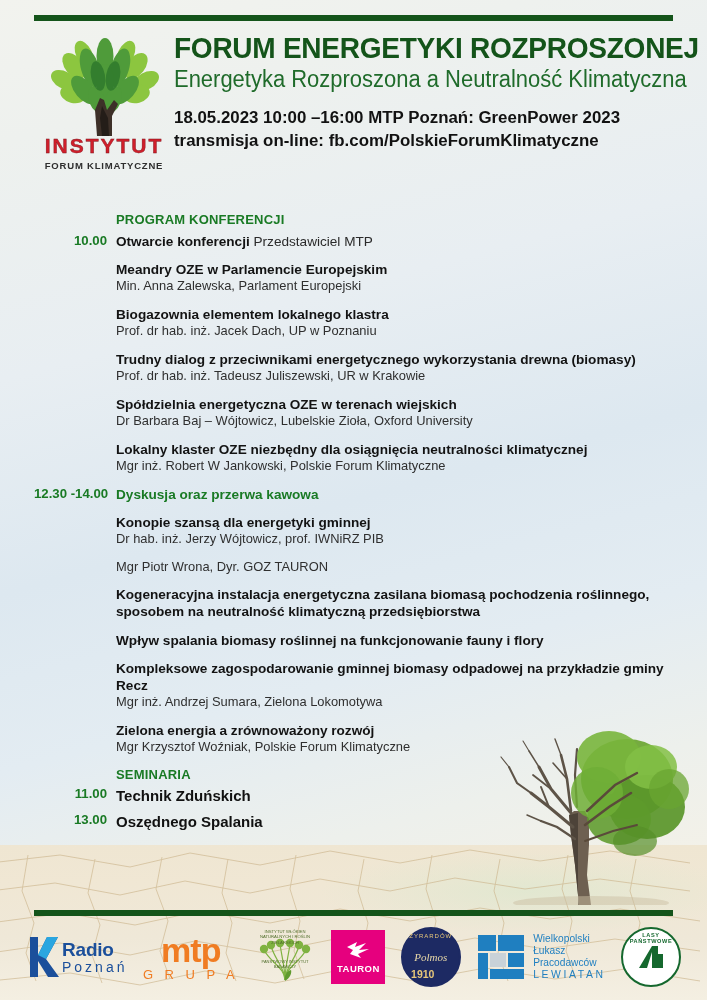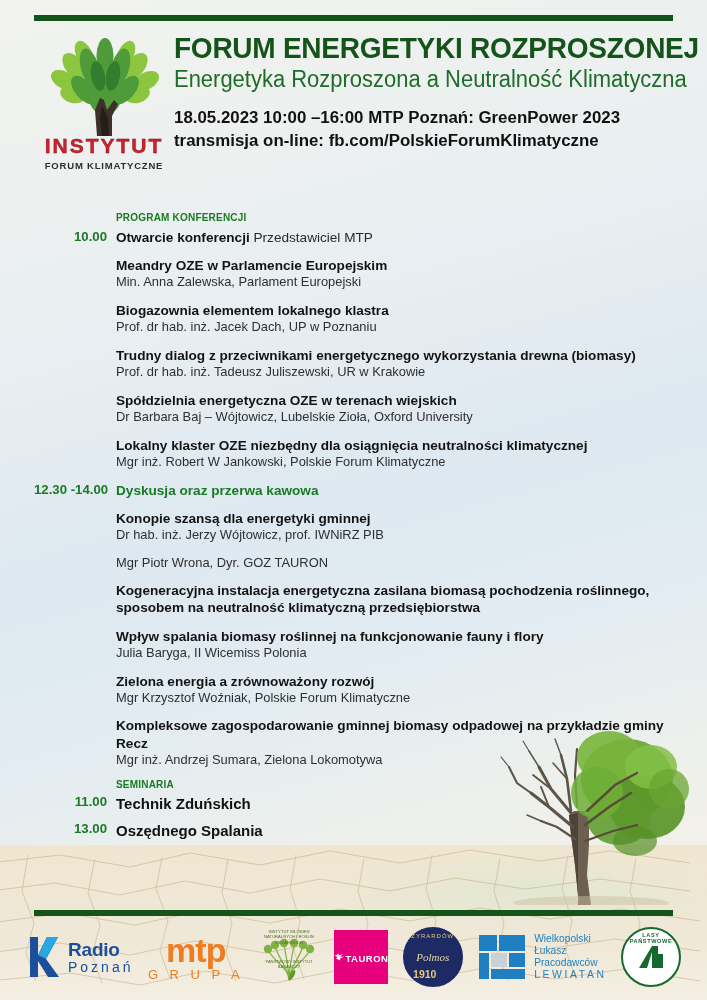--- a/index.html
+++ b/index.html
@@ -129,21 +129,21 @@
   
   .program {
     position: absolute;
     left: 34px;
     top: 212px;
     width: 640px;
   }
   .section-head {
     color: #197a24;
     font-weight: bold;
-    font-size: 10px;
+    font-size: 13px;
     letter-spacing: 0.2px;
     margin-left: 82px;
     margin-bottom: 6px;
   }
   .section-head.seminaria { margin-top: 9px; margin-bottom: 4px; }
 
   .row {
     display: flex;
     align-items: flex-start;
     margin-bottom: 11px;
@@ -195,32 +195,32 @@
     top: 922px;
     height: 70px;
     display: flex;
     align-items: center;
     justify-content: space-between;
     padding: 0 26px;
     box-sizing: border-box;
   }
   .sponsor { position: relative; height: 60px; display: flex; align-items: center; }
 
-  .radio-poznan { gap: 6px; }
+  .radio-poznan { }
   .rp-text { line-height: 1.02; }
   .rp-radio { font-size: 19px; font-weight: bold; color: #1b4f9b; letter-spacing: -0.2px; }
   .rp-poznan { font-size: 14px; color: #1b4f9b; letter-spacing: 3px; }
 
   .mtp-text { line-height: 1; text-align: center; }
   .mtp-main { font-size: 34px; font-weight: bold; color: #f07c22; letter-spacing: -1px; }
   .mtp-sub { font-size: 13px; color: #f07c22; letter-spacing: 4px; margin-top: 1px; }
 
   .tauron-box {
     width: 54px; height: 54px; background: #e6007e;
-    display: flex; flex-direction: row; align-items: center; justify-content: center;
+    display: flex; flex-direction: column; align-items: center; justify-content: center;
   }
   .tauron-label { color: #fff; font-size: 9.5px; font-weight: bold; letter-spacing: 0.5px; margin-top: 3px; }
 
   .lewiatan { gap: 7px; }
   .lew-text { line-height: 1.18; color: #1f7fc0; font-size: 10.2px; }
   .lew-text .lew-big { letter-spacing: 2.6px; font-size: 10.4px; }
 
   .zyr-circle, .lp-circle {
     width: 56px; height: 56px; border-radius: 50%;
     display: flex; align-items: center; justify-content: center;
@@ -421,35 +421,34 @@
         <div class="row">
           <div class="time"></div>
           <div class="entry">
             <div class="entry-title"><span>Kogeneracyjna instalacja energetyczna zasilana biomasą pochodzenia roślinnego, sposobem na neutralność klimatyczną przedsiębiorstwa</span></div>
           </div>
         </div>
         <div class="row">
           <div class="time"></div>
           <div class="entry">
             <div class="entry-title"><span>Wpływ spalania biomasy roślinnej na funkcjonowanie fauny i flory</span></div>
-            <div class="entry-speaker">Julia Baryga, II Wicemiss Polonia</div>
+          </div>
+        </div>
+        <div class="row">
+          <div class="time"></div>
+          <div class="entry">
+            <div class="entry-title"><span>Kompleksowe zagospodarowanie gminnej biomasy odpadowej na przykładzie gminy Recz</span></div>
+            <div class="entry-speaker">Mgr inż. Andrzej Sumara, Zielona Lokomotywa</div>
           </div>
         </div>
         <div class="row">
           <div class="time"></div>
           <div class="entry">
             <div class="entry-title"><span>Zielona energia a zrównoważony rozwój</span></div>
             <div class="entry-speaker">Mgr Krzysztof Woźniak, Polskie Forum Klimatyczne</div>
-          </div>
-        </div>
-        <div class="row">
-          <div class="time"></div>
-          <div class="entry">
-            <div class="entry-title"><span>Kompleksowe zagospodarowanie gminnej biomasy odpadowej na przykładzie gminy Recz</span></div>
-            <div class="entry-speaker">Mgr inż. Andrzej Sumara, Zielona Lokomotywa</div>
           </div>
         </div>
       </div>
 
     <div class="section-head seminaria">SEMINARIA</div>
     <div id="seminar-rows">
         <div class="row tight">
           <div class="time">11.00</div>
           <div class="entry">
             <div class="seminar-title">Technik Zduńskich</div>

